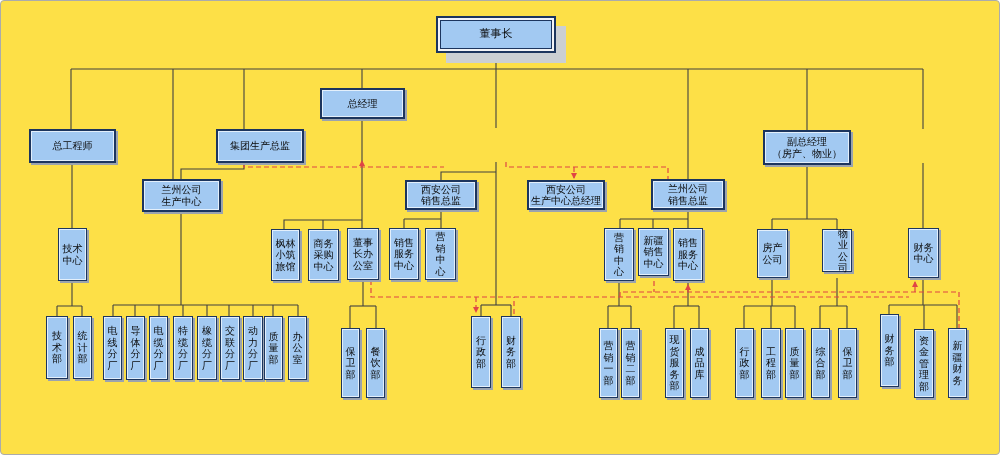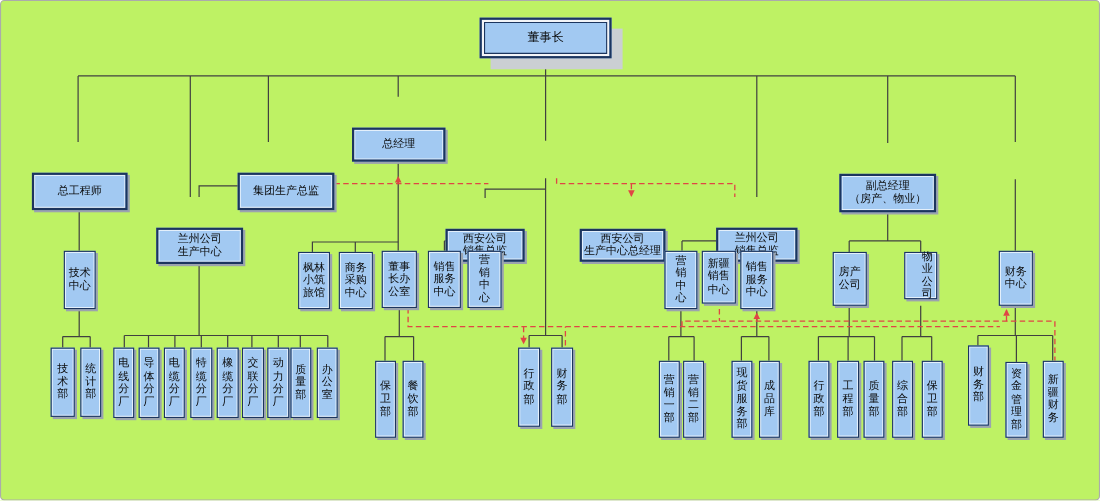--- a/index.html
+++ b/index.html
@@ -21,37 +21,37 @@
     white-space:pre-line;
     font-size:10px;line-height:1.15;
     color:#0a0a0a;
     box-sizing:border-box;
     background:var(--fill);
     border:1.5px solid var(--bstroke);
     box-shadow:2px 2px 0 var(--shadow), inset 0 0 0 1px rgba(255,255,255,.7);
     padding:0;
     z-index:2;
   }
-  .hdr{border-width:2px;margin-top:28px;}
+  .hdr{border-width:2px;}
   .chairman{
     font-size:11px;
     border-width:2px;
     box-shadow:10px 10px 0 var(--bigshadow),
                inset 0 0 0 2px rgba(255,255,255,.95),
                inset 0 0 0 3px var(--bstroke);
   }
   polyline{fill:none;stroke-width:1.1;}
   polyline.solid{stroke:var(--line);}
   polyline.dashed{stroke:var(--dash);stroke-width:1.2;stroke-dasharray:5 3;}
   polygon.arrow{fill:var(--dash);stroke:none;}
 </style>
 </head>
 <body>
 
-<div class="frame" id="frame" style="border-color: rgb(171, 171, 171); background: #bef264;">
+<div class="frame" id="frame" style="border-color: rgb(171, 171, 171); background: #fde047;">
   <svg id="connectors" width="1000" height="455" viewBox="0 0 1000 455">
       <polyline points="495,52 495,68" class="solid"></polyline>
       <polyline points="70,68 922,68" class="solid"></polyline>
       <polyline points="70,68 70,128" class="solid"></polyline>
       <polyline points="172,68 172,178" class="solid"></polyline>
       <polyline points="243,68 243,128" class="solid"></polyline>
       <polyline points="361,68 361,87" class="solid"></polyline>
       <polyline points="495,68 495,127" class="solid"></polyline>
       <polyline points="687,68 687,178" class="solid"></polyline>
       <polyline points="806,68 806,129" class="solid"></polyline>

